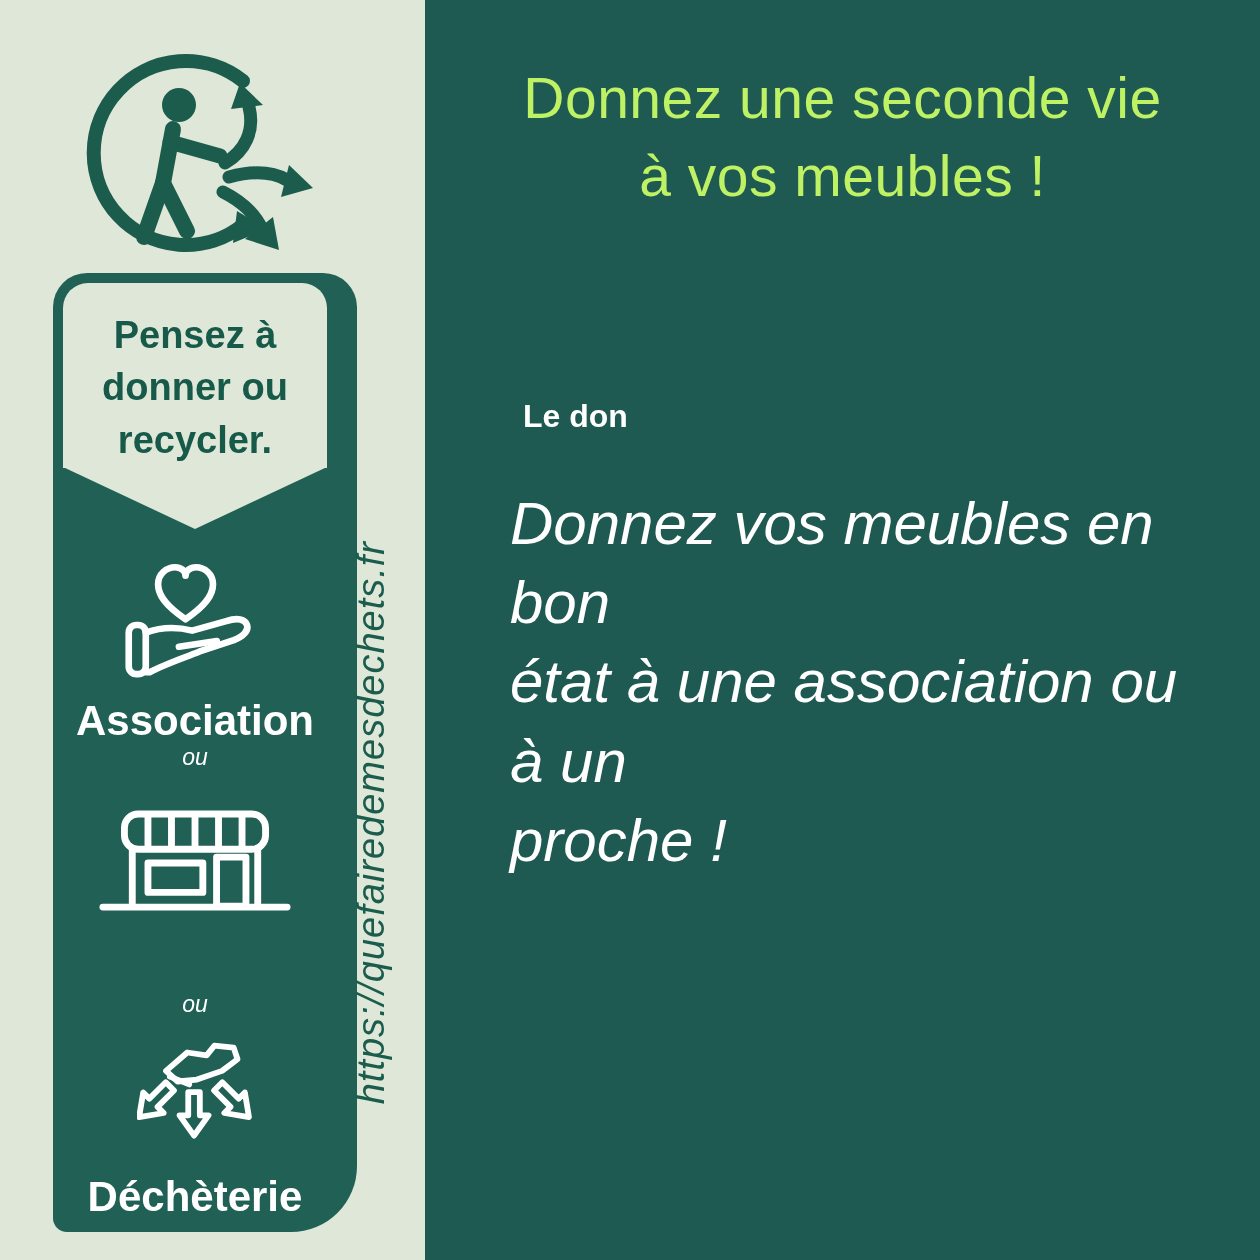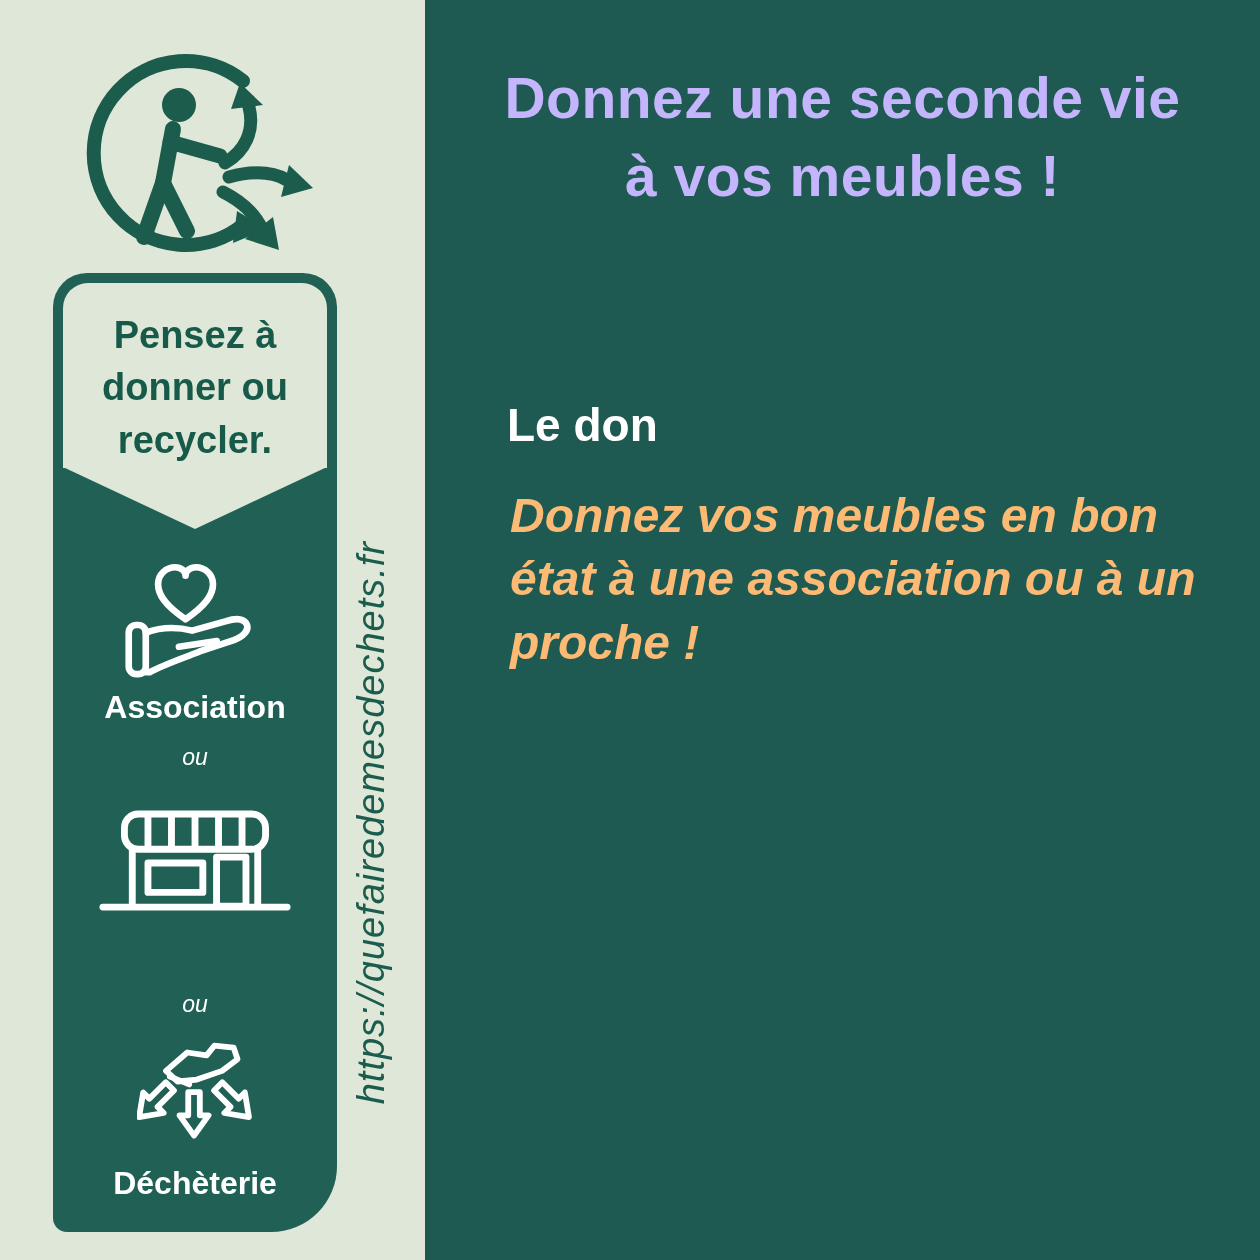--- a/index.html
+++ b/index.html
@@ -11,62 +11,63 @@
     font-family:"Liberation Sans", sans-serif;
   }
   
   .panel{
     position:absolute;left:425px;top:0;
     width:835px;height:1260px;
     background:#1e5a51;
   }
   .main-heading{
     position:absolute;left:0;top:60px;width:100%;
-    text-align:center;color:#c4b5fd;
-    font-size:57px;font-weight:bold;line-height:1.36;
+    text-align:center;color:#bef264;
+    font-size:57px;font-weight:normal;line-height:1.36;
     white-space:pre-line;letter-spacing:0.5px;
   }
   .sec-title{
-    position:absolute;left:82px;
-    color:#ffffff;font-size:46px;font-weight:bold;
+    position:absolute;left:98px;
+    color:#ffffff;font-size:32px;font-weight:bold;
   }
   .sec-body{
     position:absolute;left:85px;width:700px;
-    color:#fdba74;font-size:48px;font-style:italic;
-    line-height:1.32;white-space:pre-line;font-weight:bold;
+    color:#ffffff;font-size:60px;font-style:italic;
+    line-height:1.32;white-space:pre-line;
   }
   .t1{top:398px;} .b1{top:484px;} .t2{top:800px;} .b2{top:888px;}
 
   
   .triman{position:absolute;left:83px;top:45px;}
 
   .ribbon{
     position:absolute;left:53px;top:273px;
     width:284px;height:959px;
     background:#206055;
     border-radius:34px 34px 66px 14px;
+    padding-left:20px;
   }
   .ribbon-top{
     position:absolute;left:10px;top:10px;
     width:264px;height:185px;
     background:#dfe8d8;
     border-radius:25px 25px 0 0;
   }
   .ribbon-chevron{position:absolute;left:10px;top:194px;display:block;}
   .banner-text{
     position:absolute;left:10px;top:36px;width:264px;
     text-align:center;color:#175a4a;
     font-size:38px;font-weight:bold;line-height:1.38;
     white-space:pre-line;
   }
   .ric{position:absolute;left:0;width:284px;display:flex;justify-content:center;}
   .ic-heart{top:280px;} .ic-store{top:535px;} .ic-dech{top:765px;}
   .rlabel{
     position:absolute;left:0;width:284px;text-align:center;
-    color:#ffffff;font-size:32px;font-weight:bold;
+    color:#ffffff;font-size:42px;font-weight:bold;margin-top:8px;
   }
   .l1{top:416px;} .l2{top:654px;} .l3{top:892px;}
   .rou{
     position:absolute;left:0;width:284px;text-align:center;
     color:#ffffff;font-size:23px;font-style:italic;
   }
   .ou1{top:471px;} .ou2{top:718px;}
 
   .url-wrap{
     position:absolute;left:338px;top:500px;width:66px;height:645px;

